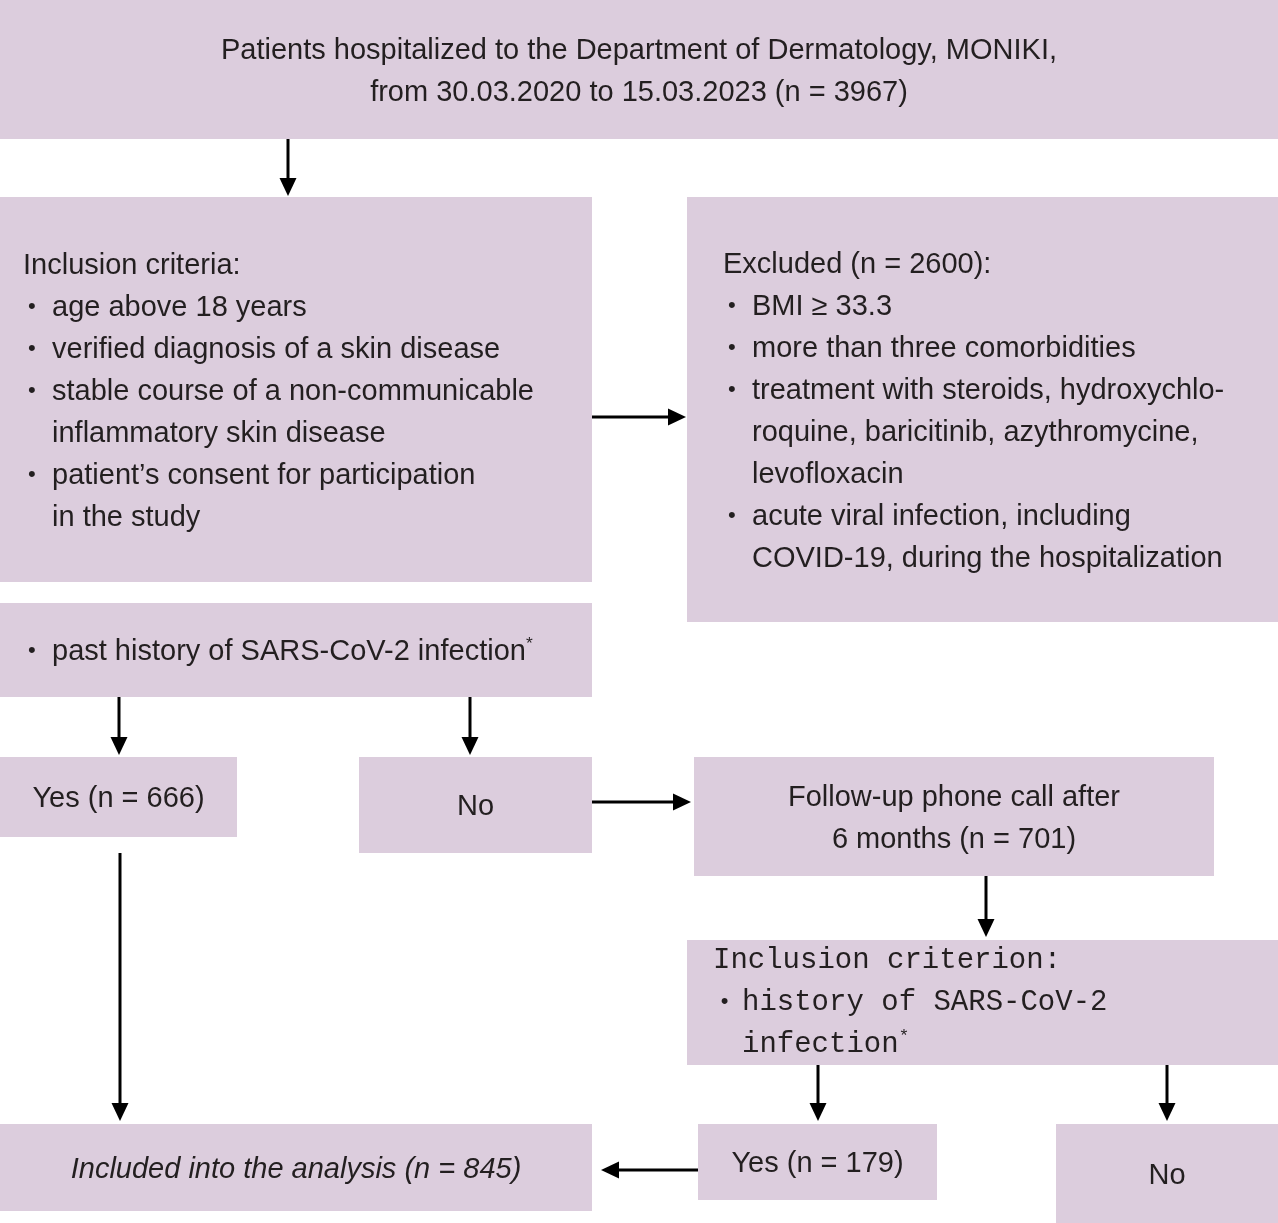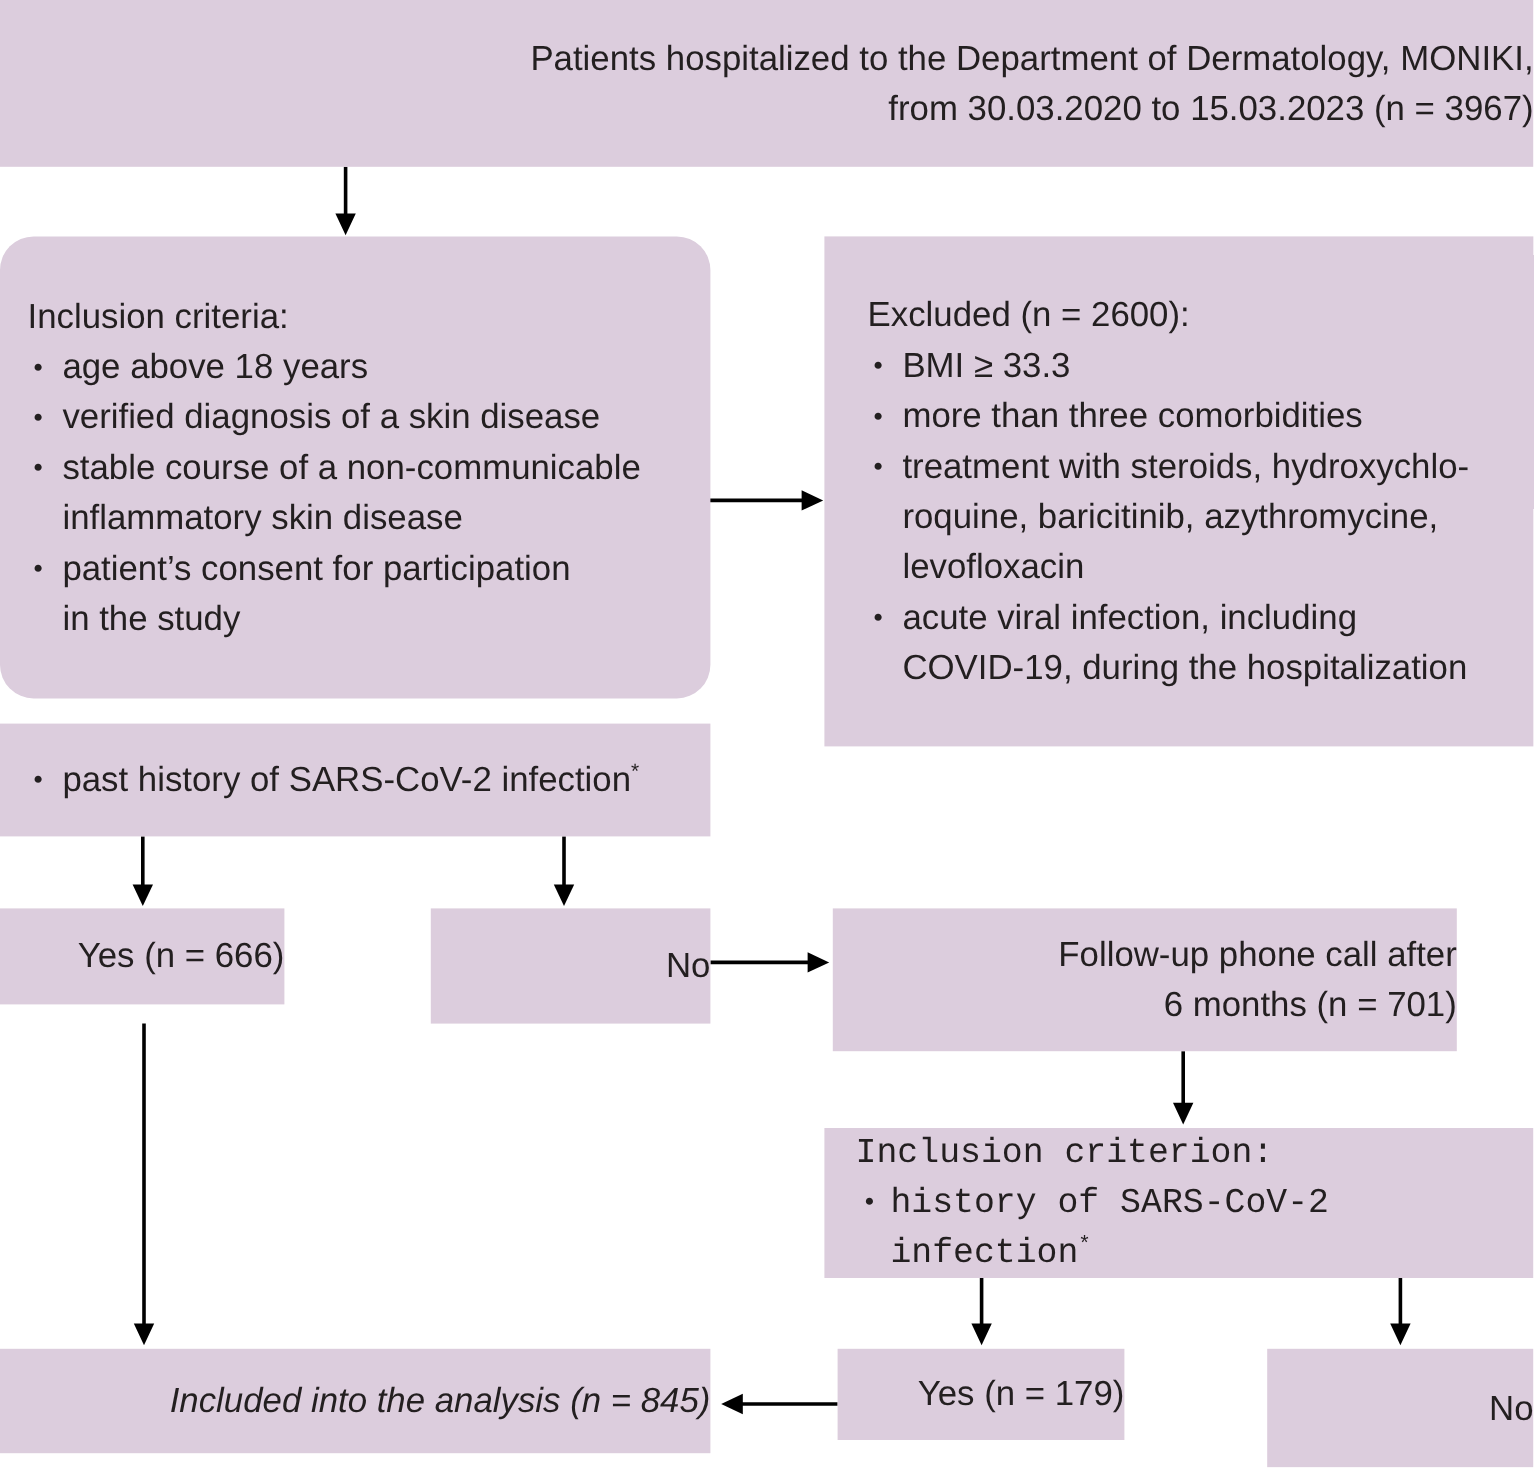--- a/index.html
+++ b/index.html
@@ -3,21 +3,21 @@
 <meta charset="utf-8">
 <style>
   html,body{margin:0;padding:0;background:#fff;}
   .canvas{
     position:relative;width:1278px;height:1223px;overflow:hidden;background:#fff;
     font-family:"Liberation Sans",sans-serif;color:var(--text,#231f20);
     font-size:29px;line-height:42px;
   }
   .box{position:absolute;background:var(--box_fill,#dccddd);box-sizing:border-box;}
   .vcenter{display:flex;flex-direction:column;justify-content:center;}
-  .hcenter{align-items:flex-end;text-align:center;}
+  .hcenter{align-items:center;text-align:center;}
   .tl{display:flex;}
   .bullet{flex:0 0 24px;padding-left:5px;font-size:76%;line-height:42px;}
   sup{font-size:60%;line-height:0;vertical-align:super;}
   .arrows{position:absolute;left:0;top:0;width:1278px;height:1223px;pointer-events:none;color:var(--arrow,#000);}
   .arrows line{stroke:currentColor;stroke-width:3;}
   .arrows polygon{fill:currentColor;}
 </style>
 </head>
 <body>
 
@@ -64,21 +64,21 @@
       <line x1="698" y1="1170" x2="618" y2="1170"></line>
       <polygon points="601,1170 619,1161.5 619,1178.5"></polygon>
     </g>
   </svg>
 
   <div class="box vcenter hcenter" style="left:0;top:0;width:1278px;height:139px;">
     <div>Patients hospitalized to the Department of Dermatology, MONIKI,</div>
     <div>from 30.03.2020 to 15.03.2023 (n = 3967)</div>
   </div>
 
-  <div class="box vcenter" style="left:0;top:197px;width:592px;height:385px;padding-left:23px;padding-right:10px;border-radius:28px;">
+  <div class="box vcenter" style="left:0;top:197px;width:592px;height:385px;padding-left:23px;padding-right:10px;">
     <div>Inclusion criteria:</div>
     <div class="tl">
         <span class="bullet">•</span>
         <span>age above 18 years</span>
       </div>
     <div class="tl">
         <span class="bullet">•</span>
         <span>verified diagnosis of a skin disease</span>
       </div>
     <div class="tl">

